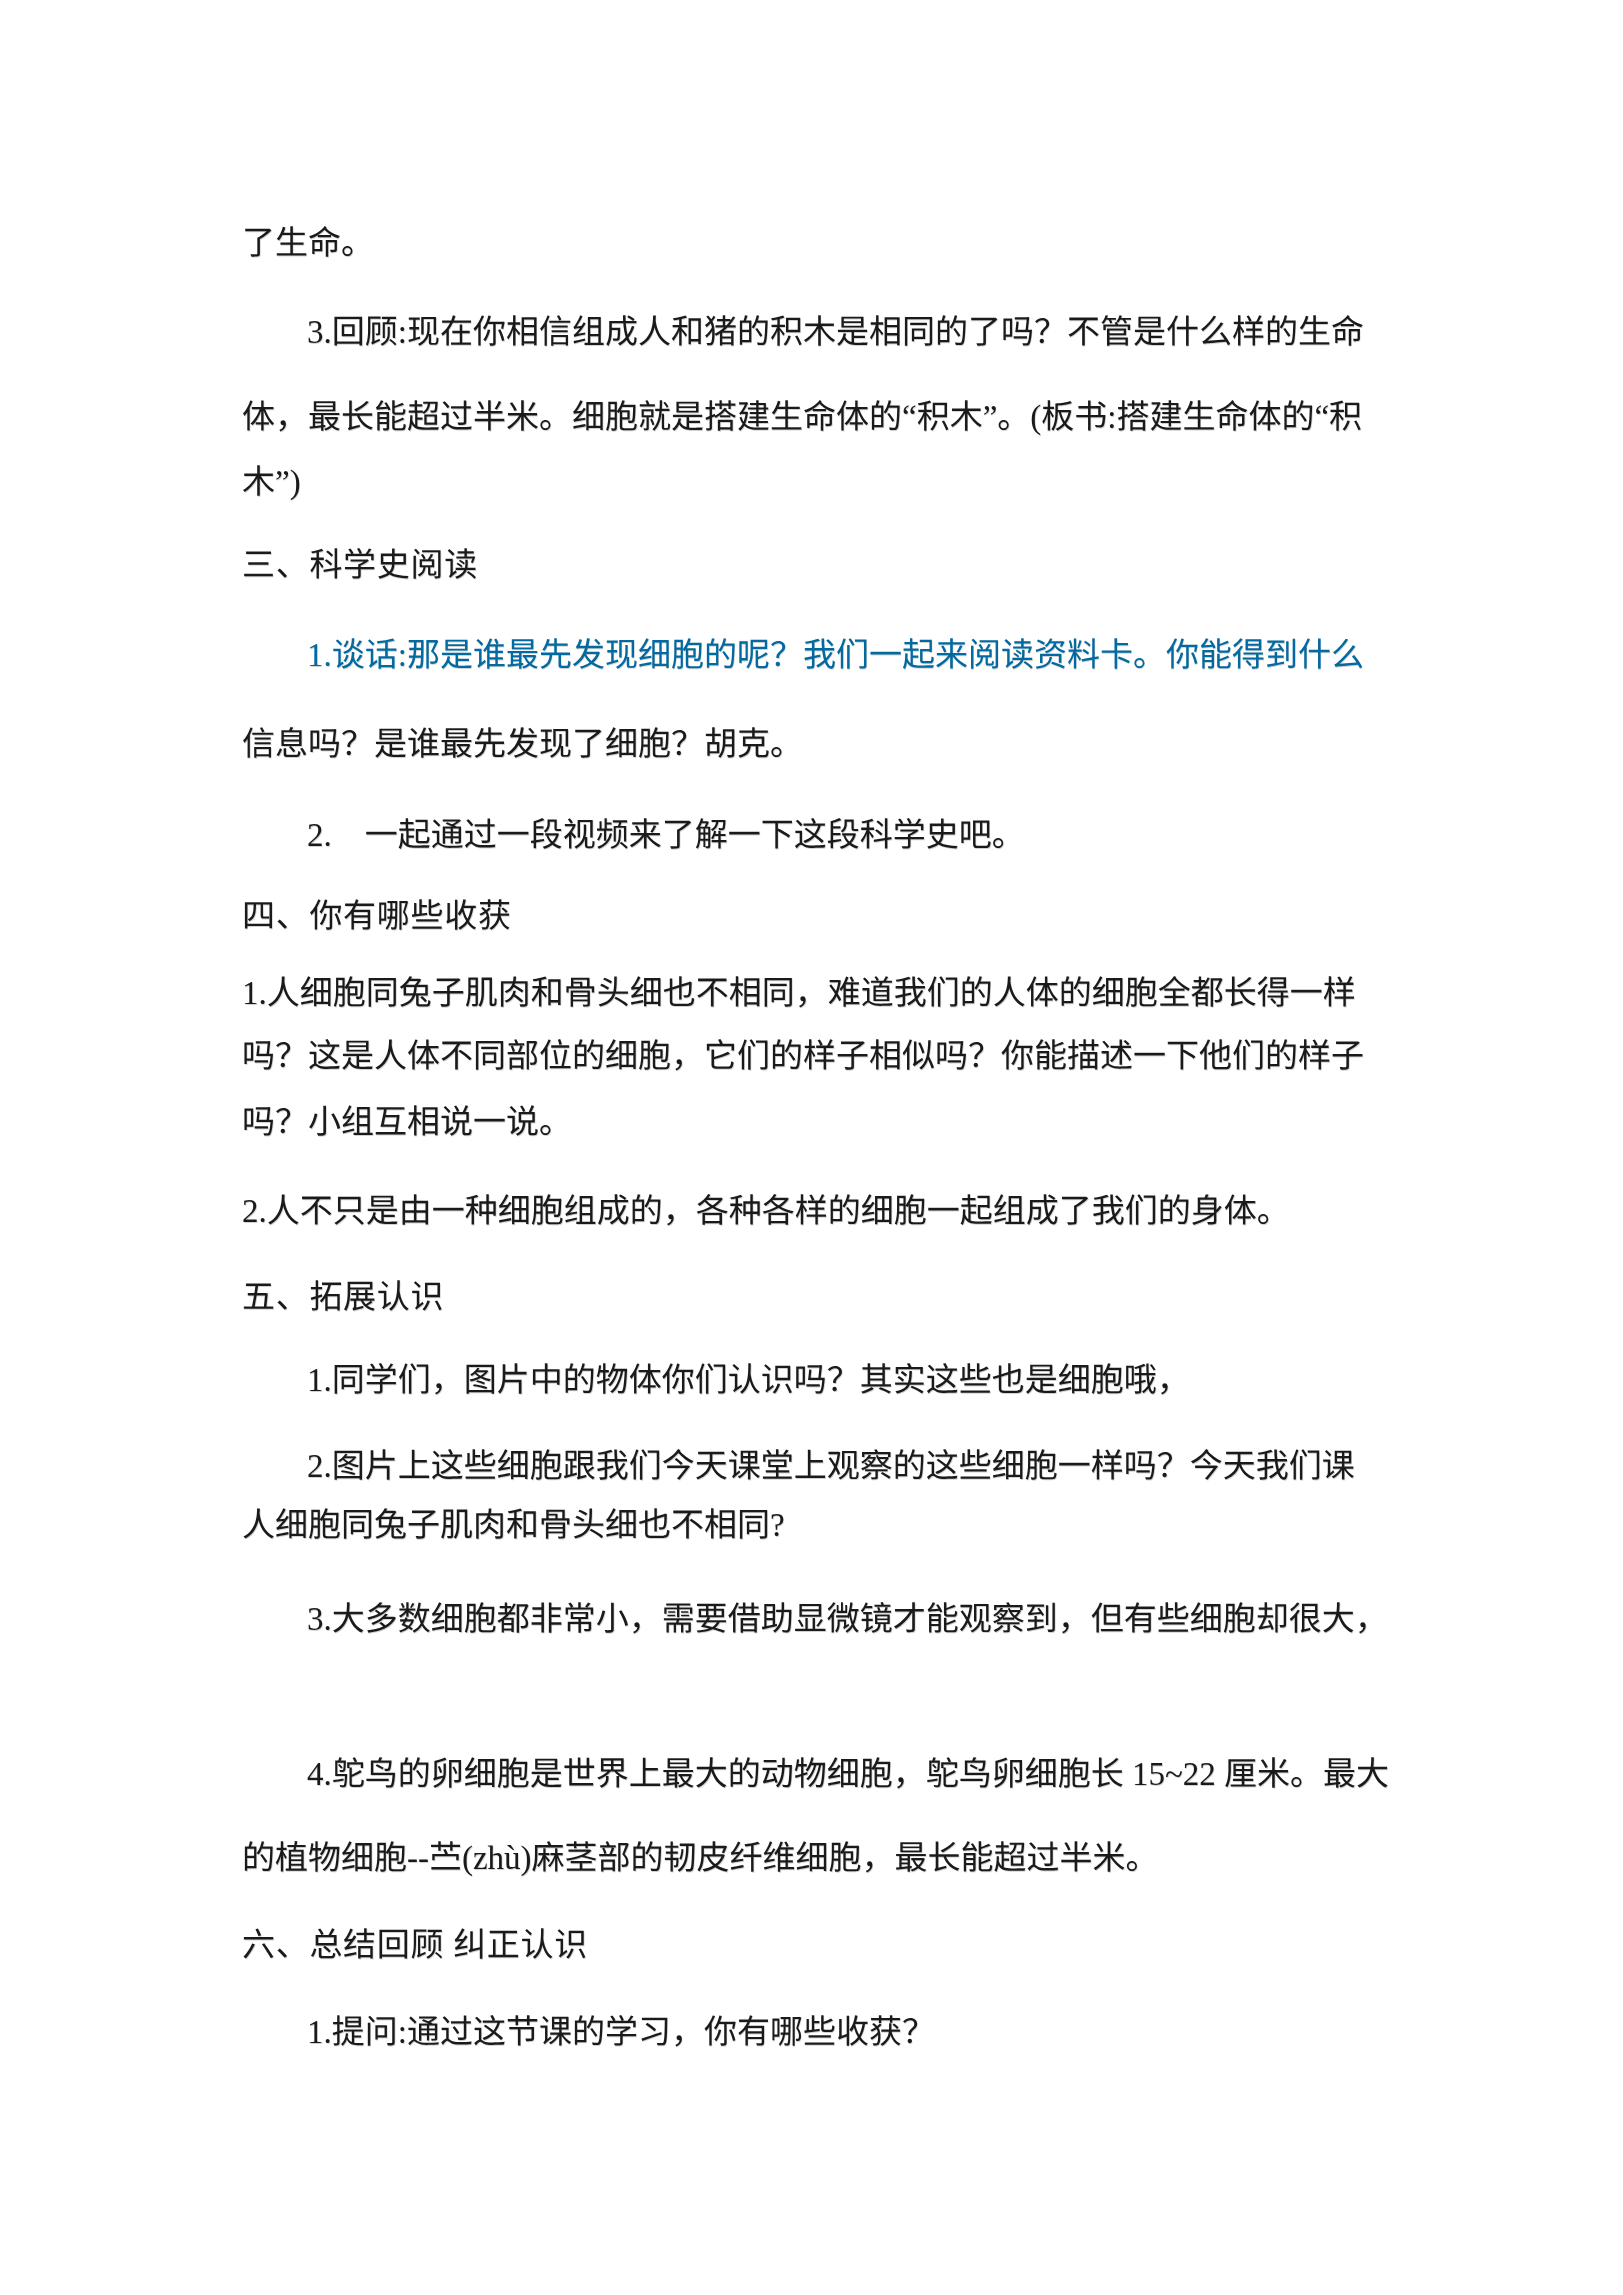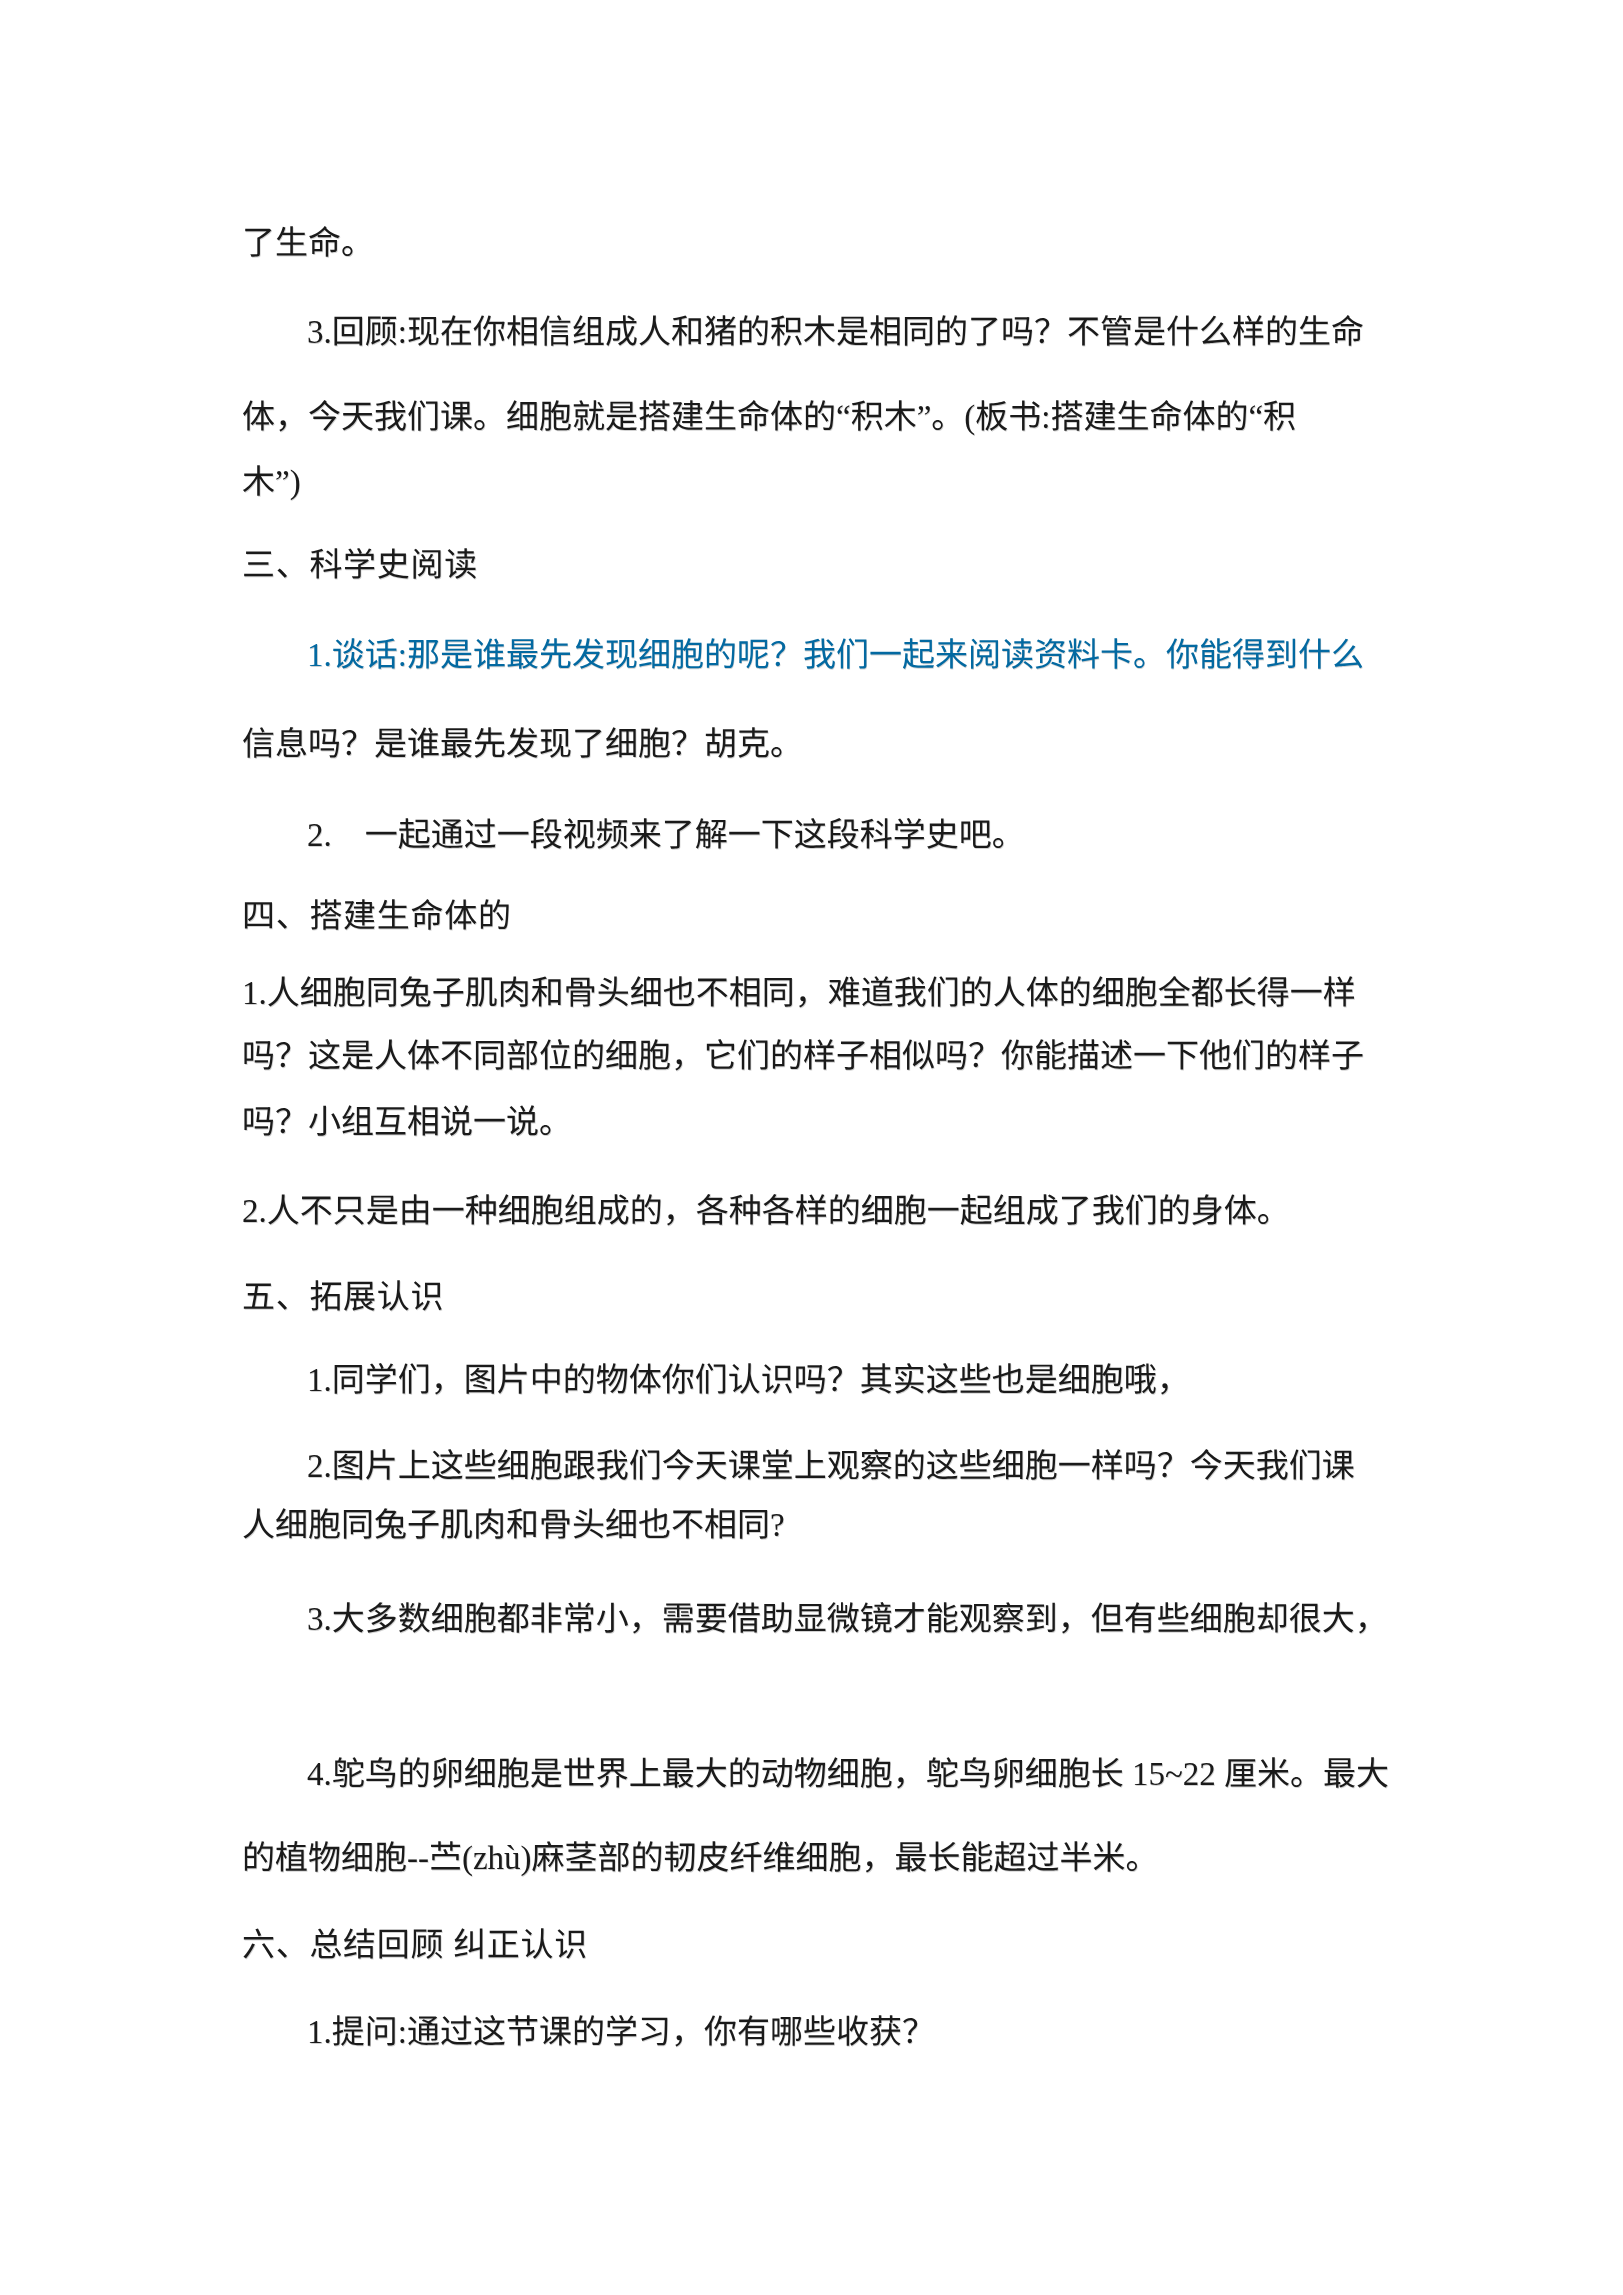--- a/index.html
+++ b/index.html
@@ -39,27 +39,27 @@
     letter-spacing: 0.7px;
   }
 </style>
 </head>
 <body>
 
 <div class="page" style="background: rgb(255, 255, 255); width: 1623px; height: 2295px;">
   <div class="doc-body">
       <div class="doc-line" style="top: 209px; padding-left: 0px; color: rgb(26, 26, 26);">了生命。</div>
       <div class="doc-line" style="top: 298px; padding-left: 65px; color: rgb(26, 26, 26);">3.回顾:现在你相信组成人和猪的积木是相同的了吗？不管是什么样的生命</div>
-      <div class="doc-line" style="top: 383px; padding-left: 0px; color: rgb(26, 26, 26);">体，今天我们课。细胞就是搭建生命体的“积木”。(板书:搭建生命体的“积</div>
+      <div class="doc-line" style="top: 383px; padding-left: 0px; color: rgb(26, 26, 26);">体，最长能超过半米。细胞就是搭建生命体的“积木”。(板书:搭建生命体的“积</div>
       <div class="doc-line" style="top: 448px; padding-left: 0px; color: rgb(26, 26, 26);">木”)</div>
       <div class="doc-line heading" style="top: 531px; padding-left: 0px; color: rgb(26, 26, 26);">三、科学史阅读</div>
       <div class="doc-line" style="top: 621px; padding-left: 65px; color: #0369a1;">1.谈话:那是谁最先发现细胞的呢？我们一起来阅读资料卡。你能得到什么</div>
       <div class="doc-line" style="top: 710px; padding-left: 0px; color: rgb(26, 26, 26);">信息吗？是谁最先发现了细胞？胡克。</div>
       <div class="doc-line" style="top: 801px; padding-left: 65px; color: rgb(26, 26, 26);">2.　一起通过一段视频来了解一下这段科学史吧。</div>
-      <div class="doc-line heading" style="top: 882px; padding-left: 0px; color: rgb(26, 26, 26);">四、搭建生命体的</div>
+      <div class="doc-line heading" style="top: 882px; padding-left: 0px; color: rgb(26, 26, 26);">四、你有哪些收获</div>
       <div class="doc-line" style="top: 959px; padding-left: 0px; color: rgb(26, 26, 26);">1.人细胞同兔子肌肉和骨头细也不相同，难道我们的人体的细胞全都长得一样</div>
       <div class="doc-line" style="top: 1022px; padding-left: 0px; color: rgb(26, 26, 26);">吗？这是人体不同部位的细胞，它们的样子相似吗？你能描述一下他们的样子</div>
       <div class="doc-line" style="top: 1088px; padding-left: 0px; color: rgb(26, 26, 26);">吗？小组互相说一说。</div>
       <div class="doc-line" style="top: 1177px; padding-left: 0px; color: rgb(26, 26, 26);">2.人不只是由一种细胞组成的，各种各样的细胞一起组成了我们的身体。</div>
       <div class="doc-line heading" style="top: 1263px; padding-left: 0px; color: rgb(26, 26, 26);">五、拓展认识</div>
       <div class="doc-line" style="top: 1346px; padding-left: 65px; color: rgb(26, 26, 26);">1.同学们，图片中的物体你们认识吗？其实这些也是细胞哦，</div>
       <div class="doc-line" style="top: 1432px; padding-left: 65px; color: rgb(26, 26, 26);">2.图片上这些细胞跟我们今天课堂上观察的这些细胞一样吗？今天我们课</div>
       <div class="doc-line" style="top: 1491px; padding-left: 0px; color: rgb(26, 26, 26);">人细胞同兔子肌肉和骨头细也不相同?</div>
       <div class="doc-line" style="top: 1585px; padding-left: 65px; color: rgb(26, 26, 26);">3.大多数细胞都非常小，需要借助显微镜才能观察到，但有些细胞却很大，</div>
       <div class="doc-line" style="top: 1740px; padding-left: 65px; color: rgb(26, 26, 26);">4.鸵鸟的卵细胞是世界上最大的动物细胞，鸵鸟卵细胞长 15~22 厘米。最大</div>

